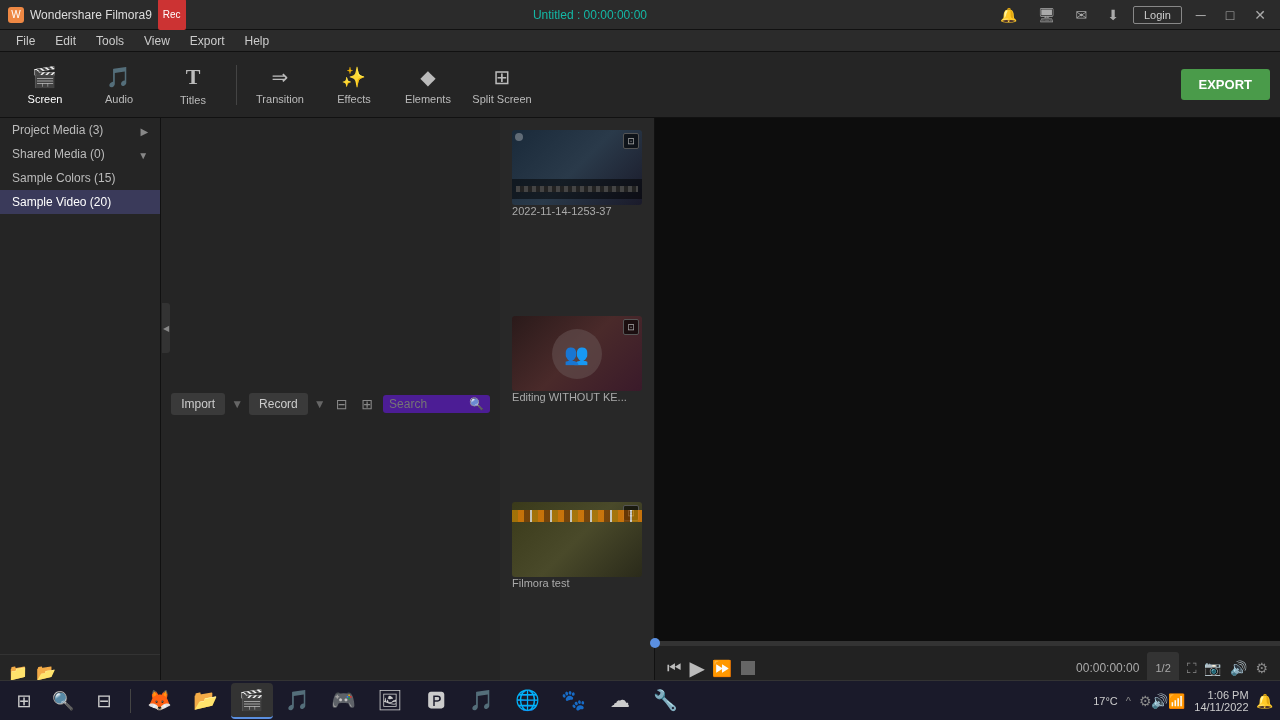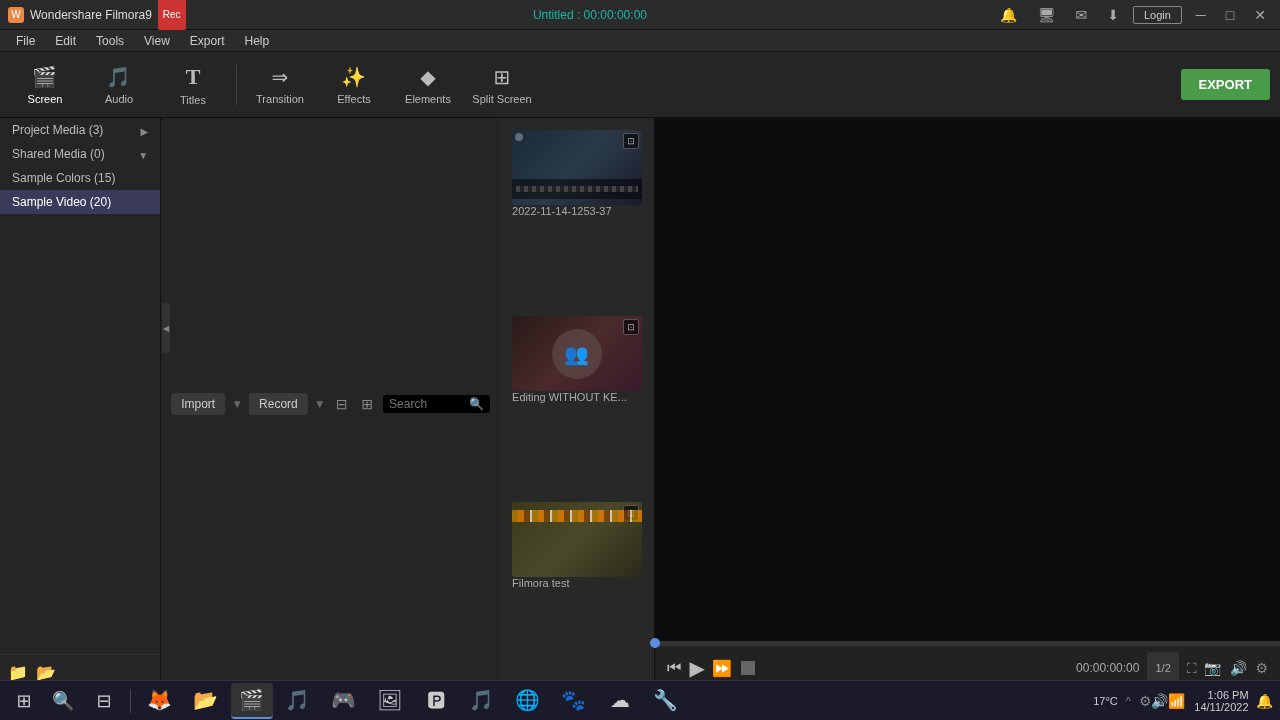--- a/index.html
+++ b/index.html
@@ -130,21 +130,21 @@
       color: #ccc;
       padding: 4px 10px;
       border-radius: 3px;
       cursor: pointer;
       font-size: 12px;
     }
     .media-toolbar-icon { color: #888; cursor: pointer; font-size: 14px; padding: 2px 4px; }
     #search-box {
       display: flex;
       align-items: center;
-      background: #000000;
+      background: #4c1d95;
       border-radius: 3px;
       padding: 2px 6px;
       margin-left: auto;
     }
     #search-box input {
       background: transparent;
       border: none;
       color: #ccc;
       font-size: 12px;
       outline: none;

